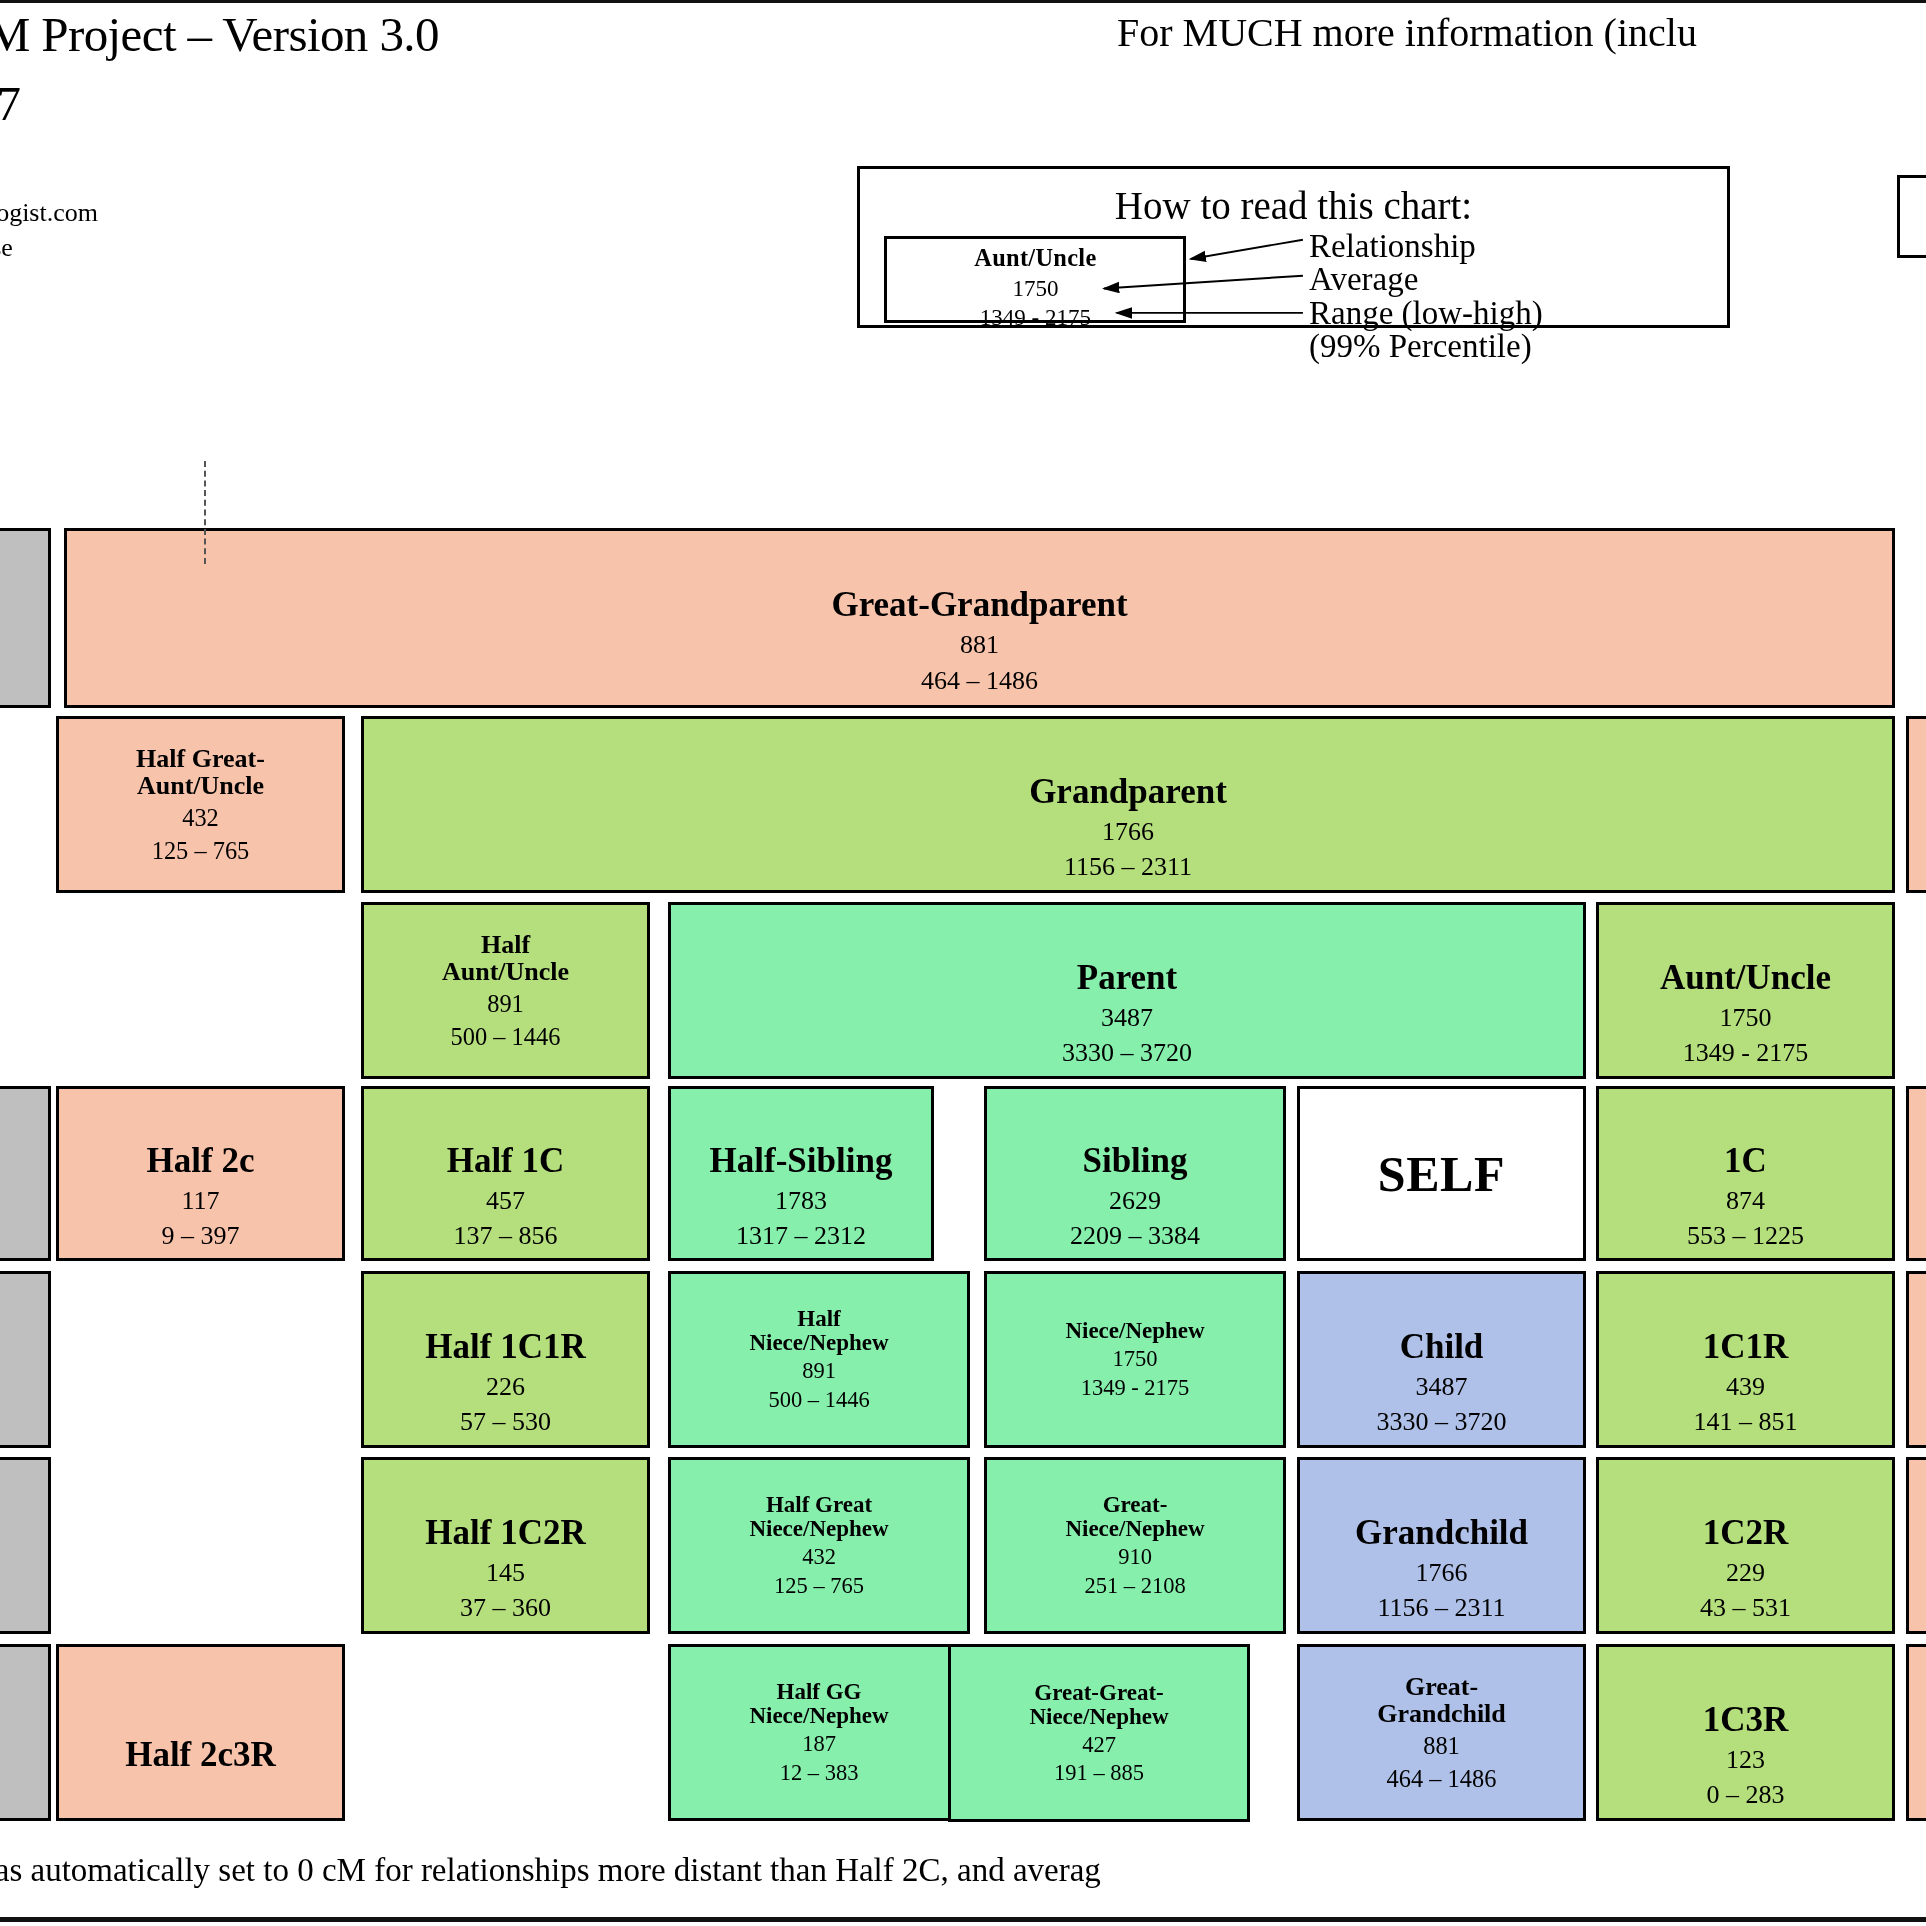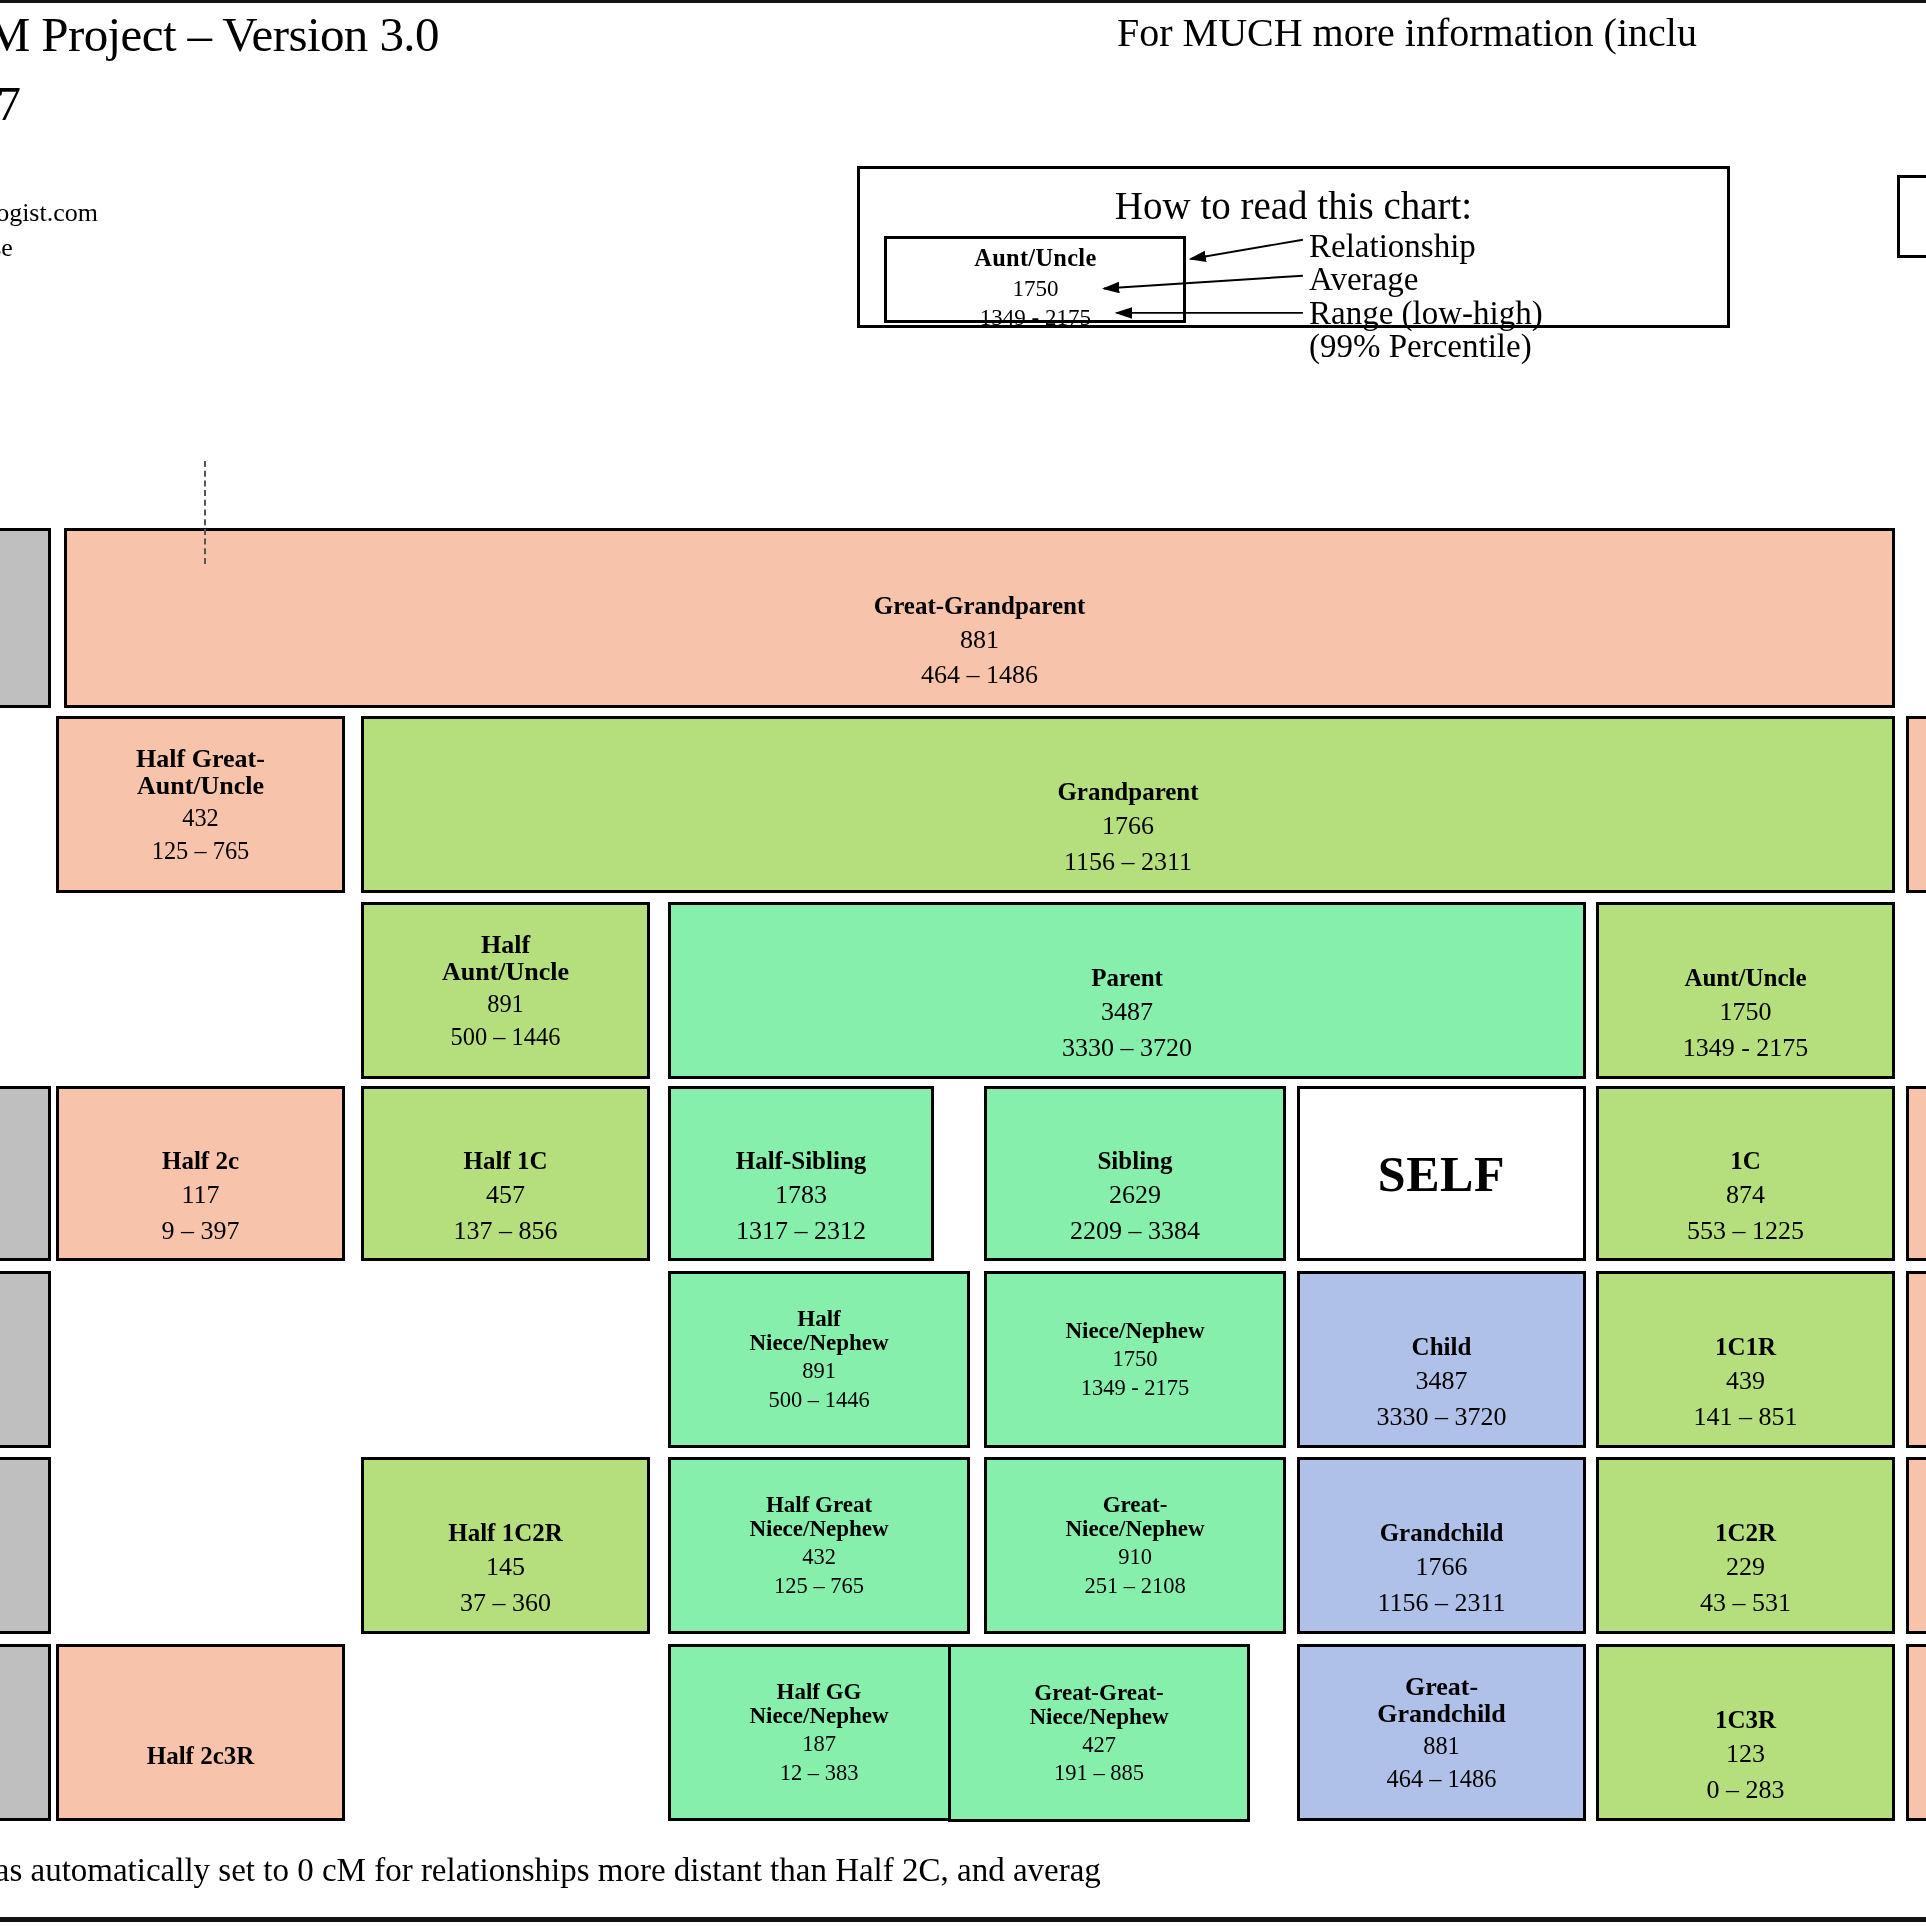--- a/index.html
+++ b/index.html
@@ -60,21 +60,21 @@
   .cell .avg{line-height:1.12;}
   .cell .rng{line-height:1.12;}
   .c-salmon{background:#F8C3AB;}
   .c-green{background:#B5DE7D;}
   .c-lav{background:#86efac;}
   .c-blue{background:#AFC1E8;}
   .c-gray{background:#BFBFBF;}
   .c-white{background:#FFFFFF;}
 
   
-  .sz-big .rel{font-size:25px;margin-top:46px;}
+  .sz-big .rel{font-size:35px;margin-top:46px;}
   .sz-big .avg{font-size:26px;margin-top:6.4px;}
   .sz-big .rng{font-size:26px;margin-top:6.4px;}
   .sz-med .rel{font-size:26px;}
   .sz-med .avg{font-size:24.4px;margin-top:5.1px;}
   .sz-med .rng{font-size:24.4px;margin-top:5.1px;}
   .sz-sm .rel{font-size:23px;}
   .sz-sm .avg{font-size:22.5px;margin-top:3.2px;}
   .sz-sm .rng{font-size:22.5px;margin-top:3.2px;}
   .self-label{font-size:50px;font-weight:bold;letter-spacing:0.6px;}
 
@@ -220,20 +220,25 @@
     <div class="rel">1C</div>
     <div class="avg">874</div>
     <div class="rng">553 – 1225</div>
   </div>
 
   <div class="cell c-salmon" style="left:1906px;top:1086px;width:77px;height:175px;"></div>
 
   <div class="cell c-gray" style="left:-26px;top:1271px;width:77px;height:177px;"></div>
 
 
+  <div class="cell c-green sz-big" style="left:361px;top:1271px;width:289px;height:177px;">
+    <div class="rel">Half 1C1R</div>
+    <div class="avg">226</div>
+    <div class="rng">57 – 530</div>
+  </div>
 
   <div class="cell c-lav sz-sm" style="left:668px;top:1271px;width:302px;height:177px;">
     <div class="rel">Half</div>
     <div class="rel">Niece/Nephew</div>
     <div class="avg">891</div>
     <div class="rng">500 – 1446</div>
   </div>
 
   <div class="cell c-lav sz-sm" style="left:984px;top:1271px;width:302px;height:177px;">
     <div class="rel">Niece/Nephew</div>

